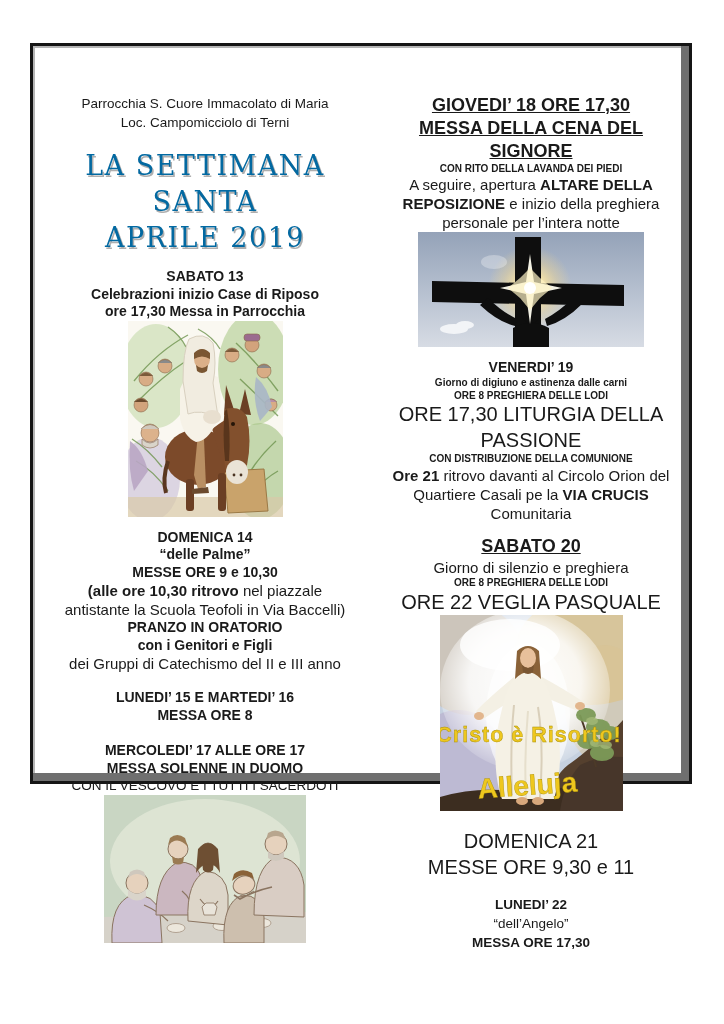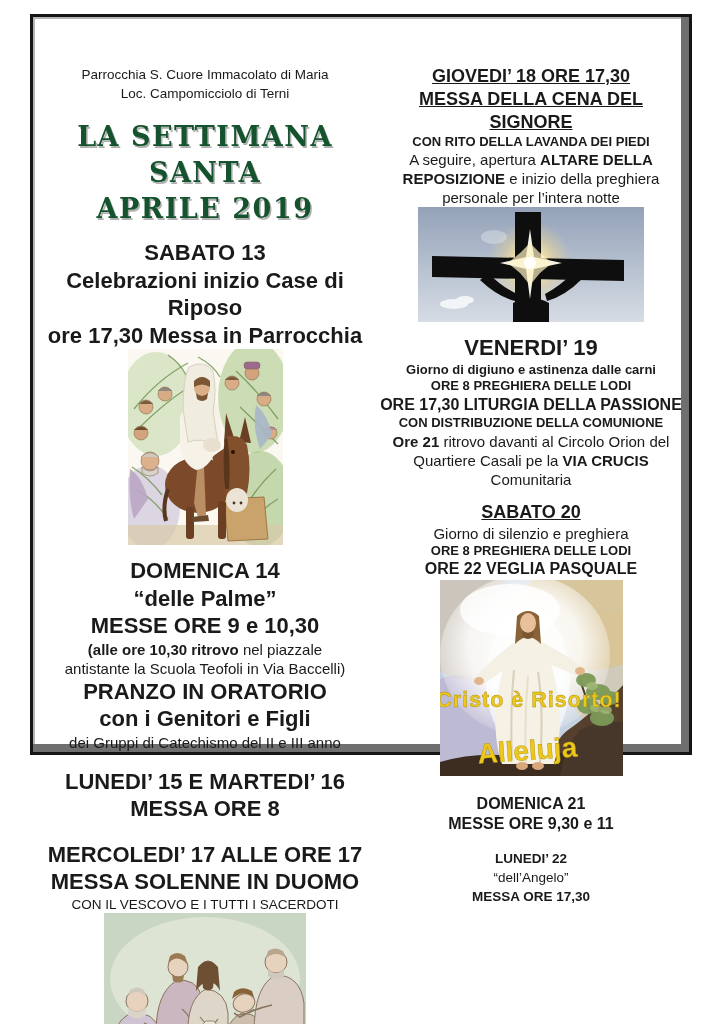--- a/index.html
+++ b/index.html
@@ -1,36 +1,36 @@
 <!DOCTYPE html>
 <html><head>
 <meta charset="utf-8">
 <style>
   html,body{margin:0;padding:0;background:#ffffff;}
   body{width:724px;height:1024px;position:relative;font-family:"Liberation Sans",sans-serif;color:#1a1a1a;}
   .sheet{
-    position:absolute;left:30px;top:14px;width:662px;height:741px;
+    position:absolute;left:30px;top:43px;width:662px;height:741px;
     background:#fff;border:3px solid #151515;box-sizing:border-box;
     box-shadow:inset -8px -8px 0 #6f6f6f, inset 2px 2px 0 #b5b5b5;
   }
   .cols{display:flex;padding-top:48px;}
   .col{box-sizing:border-box;text-align:center;}
   .col-l{width:344px;}
   .col-r{width:308px;}
   .small{font-size:13.5px;line-height:1.42;}
   .smallb{font-size:13.5px;line-height:1.42;font-weight:bold;}
   .b15{font-size:15px;line-height:1.27;}
-  .b15b{font-size:13px;line-height:1.27;font-weight:bold;}
-  .h17{font-size:22px;line-height:1.25;font-weight:bold;}
+  .b15b{font-size:10px;line-height:1.27;font-weight:bold;}
+  .h17{font-size:14px;line-height:1.25;font-weight:bold;}
   .h18{font-size:18px;line-height:1.27;font-weight:bold;text-decoration:underline;}
-  .h20{font-size:16px;line-height:1.28;font-weight:bold;}
+  .h20{font-size:20px;line-height:1.28;font-weight:normal;}
   .caps13{font-size:13.5px;line-height:1.3;}
   .flyer-title{
-    font-family:"DejaVu Serif",serif;font-weight:700;font-size:27px;line-height:1.33;
-    letter-spacing:1.5px;color:#14532d;
+    font-family:"DejaVu Serif",serif;font-weight:400;font-size:27px;line-height:1.33;
+    letter-spacing:1.5px;color:#0369a1;
     text-shadow:1.5px 1.5px 0 rgba(110,110,110,0.55);
   }
   .mt8{margin-top:8px;}.mt10{margin-top:10px;}.mt12{margin-top:12px;}
   .mt14{margin-top:14px;}.mt16{margin-top:16px;}.mt18{margin-top:18px;}
   .imgbox{margin:0 auto;display:block;}
   svg{display:block;}
   b{font-weight:bold;}
 </style>
 </head>
 <body>

